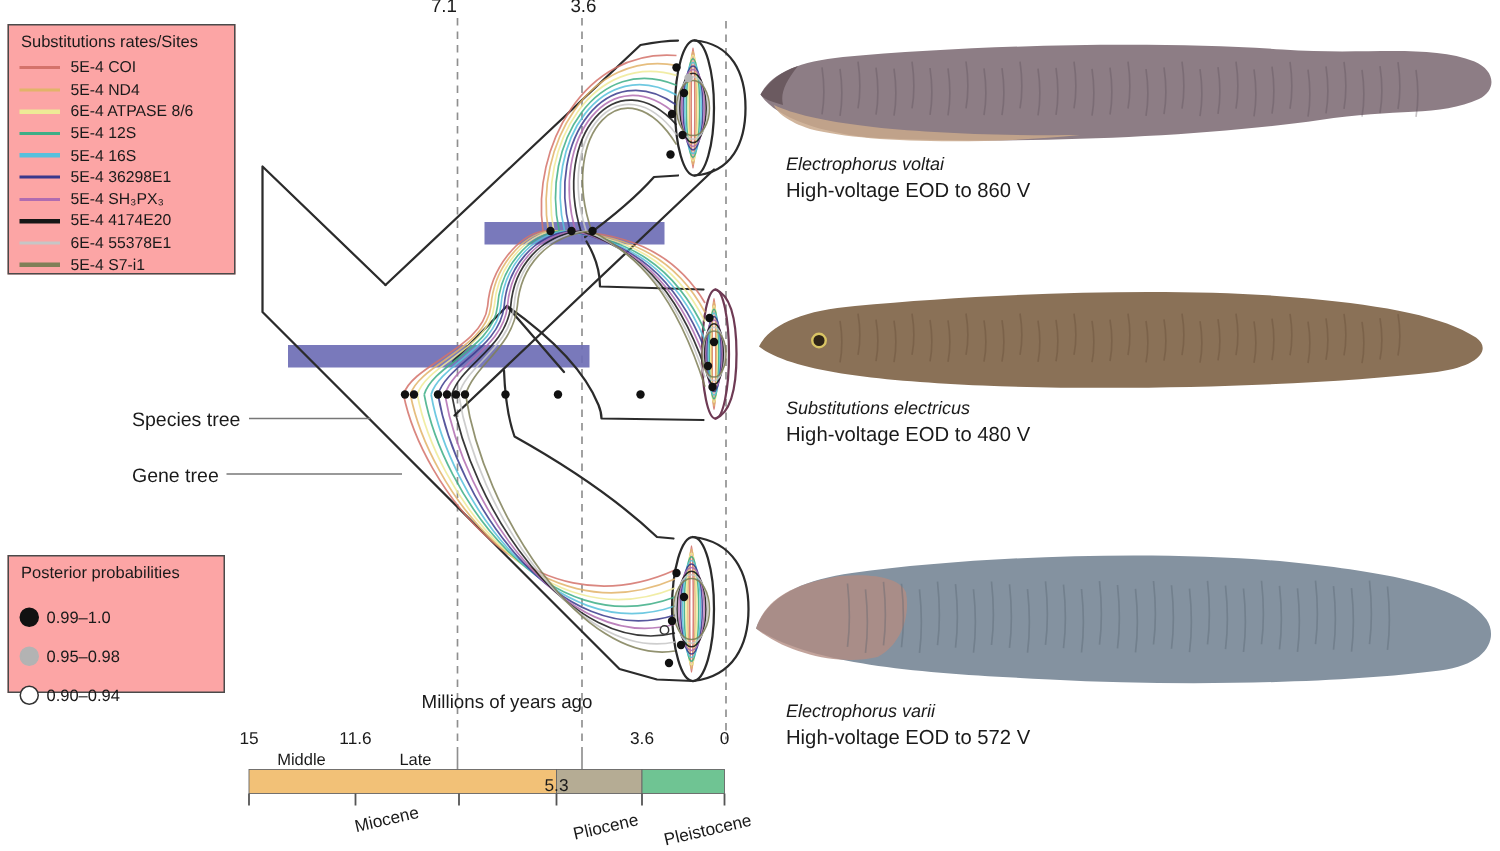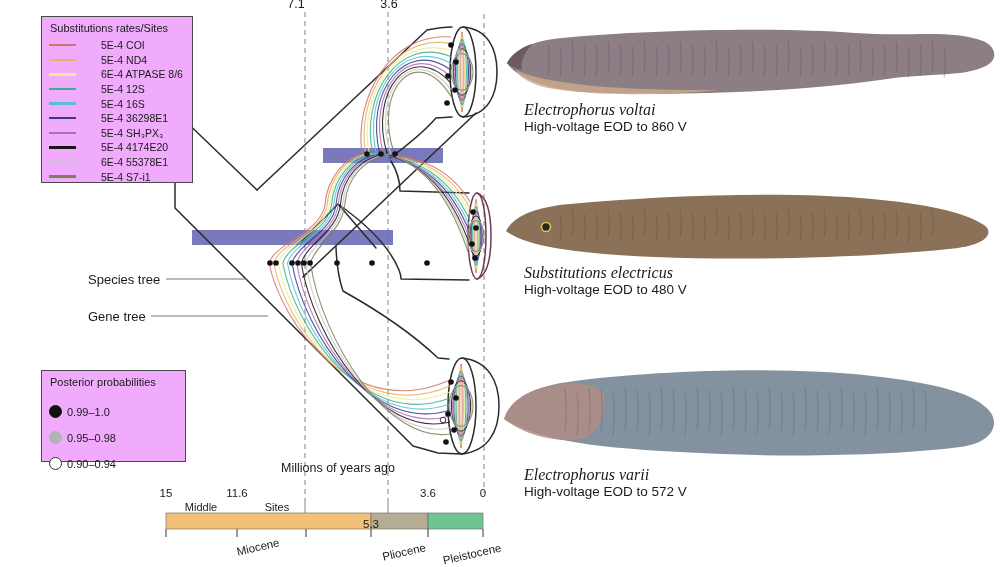--- a/index.html
+++ b/index.html
@@ -1,34 +1,34 @@
 <!DOCTYPE html>
 <html><head>
 <meta charset="utf-8">
 <style>
   html,body{margin:0;padding:0;background:#fff;}
   .stage{position:relative;width:1000px;height:567px;background:#fff;overflow:hidden;
          font-family:"Liberation Sans",sans-serif;color:#1a1a1a;}
   .stage svg{position:absolute;left:0;top:0;}
-  .legend-box{position:absolute;border:1.3px solid #4a4a4a;background:#f0abfc;padding:5px 7px 4px 7px;box-sizing:border-box;margin-left:36px;}
+  .legend-box{position:absolute;border:1.3px solid #4a4a4a;background:#fca5a5;padding:5px 7px 4px 7px;box-sizing:border-box;}
   .legend-title{font-size:11px;margin:0 0 4px 1px;white-space:nowrap;}
-  .leg-row{display:flex;align-items:center;height:14.6px;white-space:nowrap;gap:18px;}
+  .leg-row{display:flex;align-items:center;height:14.6px;white-space:nowrap;}
   .swatch{display:inline-block;width:27px;height:2.4px;margin-right:7px;flex:0 0 27px;}
   .leg-label{font-size:10.5px;}
   .post-row{display:flex;align-items:flex-end;height:26px;white-space:nowrap;}
   .pdot{display:inline-block;width:13px;height:13px;border-radius:50%;border:1.4px solid #111;margin-right:5px;box-sizing:border-box;}
   .post-label{font-size:11px;}
   .tree-label{position:absolute;font-size:13px;}
   .div-time{position:absolute;font-size:12.5px;text-align:center;width:36px;}
   .tick-num{position:absolute;top:487px;font-size:11.5px;transform:translateX(-50%);}
   .sub-epoch{position:absolute;top:501px;font-size:11px;transform:translateX(-50%);}
   .epoch-name{position:absolute;font-size:11.5px;transform:translateX(-50%) rotate(-13deg);white-space:nowrap;}
   .mya-title{position:absolute;left:338px;top:461px;transform:translateX(-50%);font-size:12.5px;text-align:center;}
   .caption{position:absolute;line-height:17px;}
-  .sp-name{font-size:16px;font-style:italic;font-family:Liberation Serif, serif;}
+  .sp-name{font-size:12px;font-style:italic;}
   .sp-eod{font-size:13.5px;}
 </style>
 </head>
 <body>
 
 <div class="stage">
 
   <svg id="gfx" width="1000" height="567" viewBox="0 0 1000 567">
 
     <g stroke="#8f8f8f" stroke-width="1.1">
@@ -366,21 +366,21 @@
   <div class="tree-label" style="left:88px;top:272px;">Species tree</div>
   <div class="tree-label" style="left:88px;top:309px;">Gene tree</div>
 
   <div class="mya-title">Millions of years ago</div>
   <span class="tick-num" style="left:166px;">15</span>
   <span class="tick-num" style="left:237px;">11.6</span>
   <span class="tick-num" style="left:371px;margin-top:31px;">5.3</span>
   <span class="tick-num" style="left:428px;">3.6</span>
   <span class="tick-num" style="left:483px;">0</span>
   <span class="sub-epoch" style="left:201px;text-align:center;">Middle</span>
-  <span class="sub-epoch" style="left:277px;">Sites</span>
+  <span class="sub-epoch" style="left:277px;">Late</span>
   <span class="epoch-name" style="left:258px;top:541px;">Miocene</span>
   <span class="epoch-name" style="left:404px;top:546px;">Pliocene</span>
   <span class="epoch-name" style="left:472px;top:548px;">Pleistocene</span>
 
   <div class="caption" style="left:524px;top:101px;">
     <div class="sp-name">Electrophorus voltai</div>
     <div class="sp-eod">High-voltage EOD to 860 V</div>
   </div>
   <div class="caption" style="left:524px;top:264px;">
     <div class="sp-name">Substitutions electricus</div>

